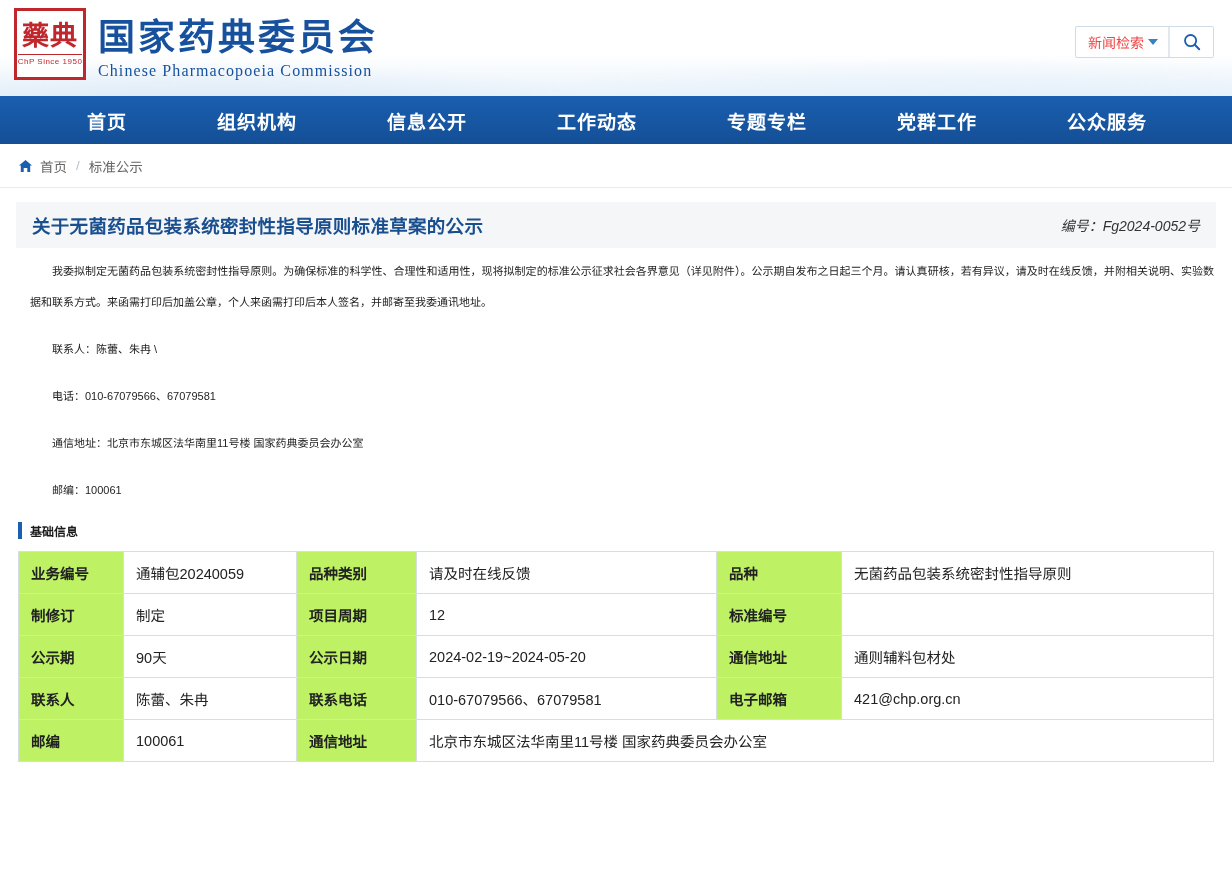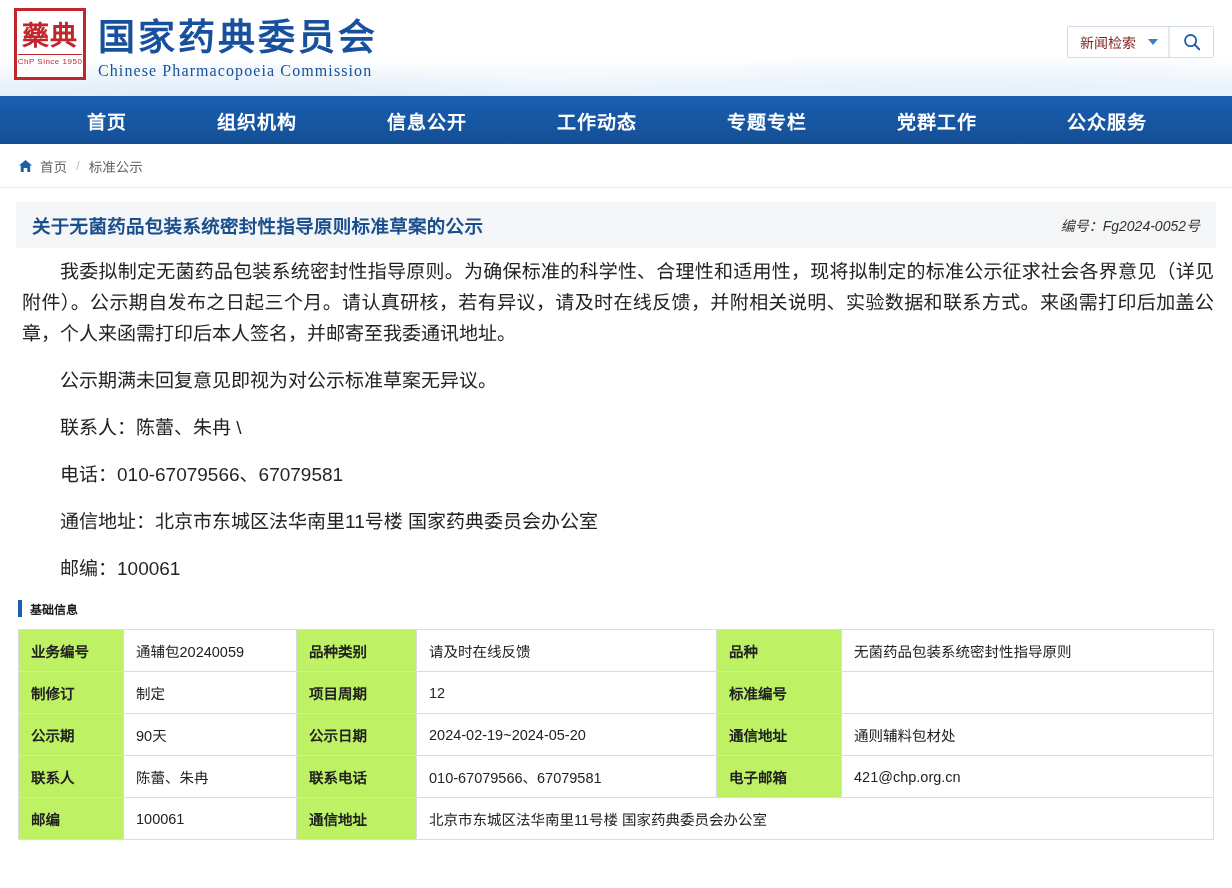--- a/index.html
+++ b/index.html
@@ -58,24 +58,24 @@
   }
   .search-area {
     position: absolute; right: 18px; top: 26px;
     display: flex; align-items: center;
     height: 32px;
     border: 1px solid #cfdbe6;
     border-radius: 2px;
     background: #fff;
   }
   .search-select {
-    display: flex; align-items: center; gap: 12px;
+    display: flex; align-items: center; gap: 4px;
     padding: 0 10px 0 12px;
     height: 30px;
-    font-size: 14px; color: #7f1d1d;
+    font-size: 14px; color: #ef4444;
     border-right: 1px solid #e2e8ef;
     white-space: nowrap;
   }
   .caret-down {
     width: 0; height: 0;
     border-left: 5px solid transparent;
     border-right: 5px solid transparent;
     border-top: 6px solid #3b7fc4;
   }
   .search-input {
@@ -134,22 +134,22 @@
   }
   .doc-title {
     font-size: 18.5px; color: #1a4f8f; font-weight: bold;
     letter-spacing: .3px;
   }
   .doc-no { font-size: 14px; color: #333; font-style: italic; }
 
   
   .article { padding: 8px 18px 0 18px; }
   .article p {
-    margin: 0 0 22px 4px;
-    font-size: 19px;
+    margin: 0 0 22px 12px;
+    font-size: 11px;
     line-height: 31px;
     color: #232323;
     text-align: justify;
   }
   .article p.indent { text-indent: 2em; margin-bottom: 16px; }
 
   
   .sec-head {
     display: flex; align-items: center;
     margin: 6px 18px 12px 18px;
@@ -241,21 +241,20 @@
 
 <div class="title-bar">
   <div class="doc-title">关于无菌药品包装系统密封性指导原则标准草案的公示</div>
   <div class="doc-no">
     <span>编号：</span><span>Fg2024-0052号</span>
   </div>
 </div>
 
 <div class="article">
   <p class="indent">我委拟制定无菌药品包装系统密封性指导原则。为确保标准的科学性、合理性和适用性，现将拟制定的标准公示征求社会各界意见（详见附件）。公示期自发布之日起三个月。请认真研核，若有异议，请及时在线反馈，并附相关说明、实验数据和联系方式。来函需打印后加盖公章，个人来函需打印后本人签名，并邮寄至我委通讯地址。</p>
-  <p class="indent">公示期满未回复意见即视为对公示标准草案无异议。</p>
   <p class="indent">联系人：陈蕾、朱冉 \</p>
   <p class="indent">电话：010-67079566、67079581</p>
   <p class="indent">通信地址：北京市东城区法华南里11号楼 国家药典委员会办公室</p>
   <p class="indent">邮编：100061</p>
 </div>
 
 <div class="sec-head">
   <span class="bar"></span>
   <span>基础信息</span>
 </div>

